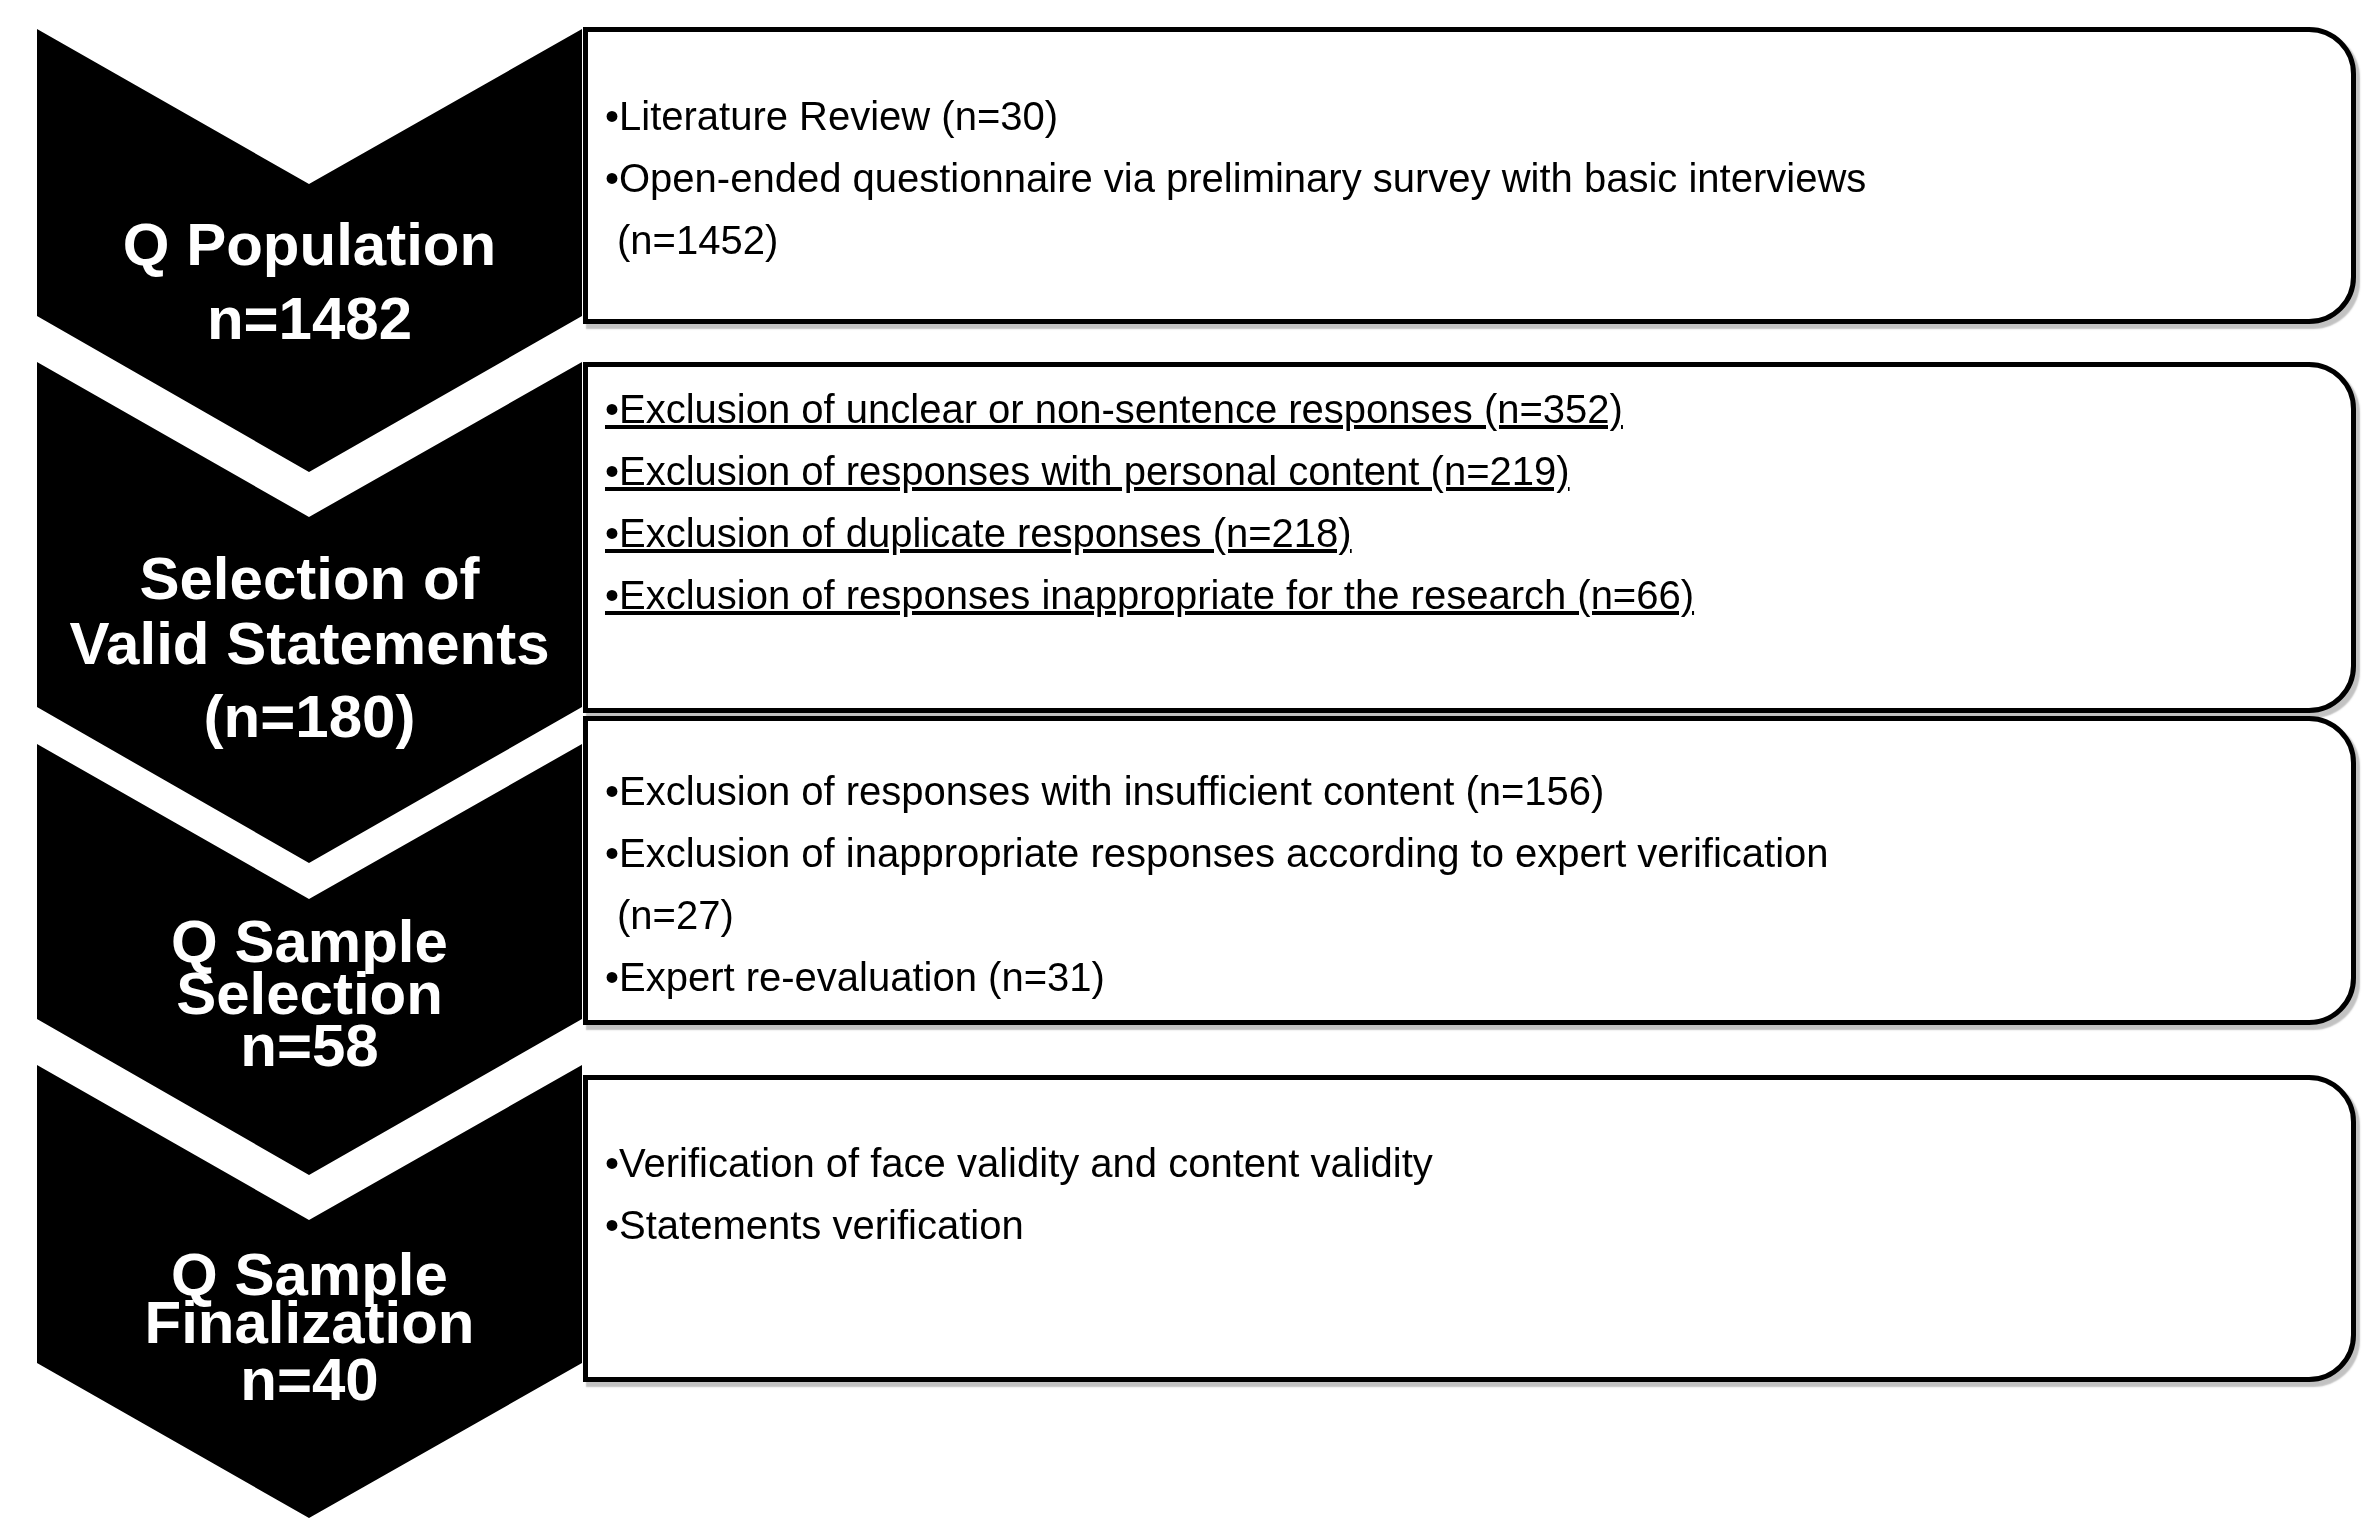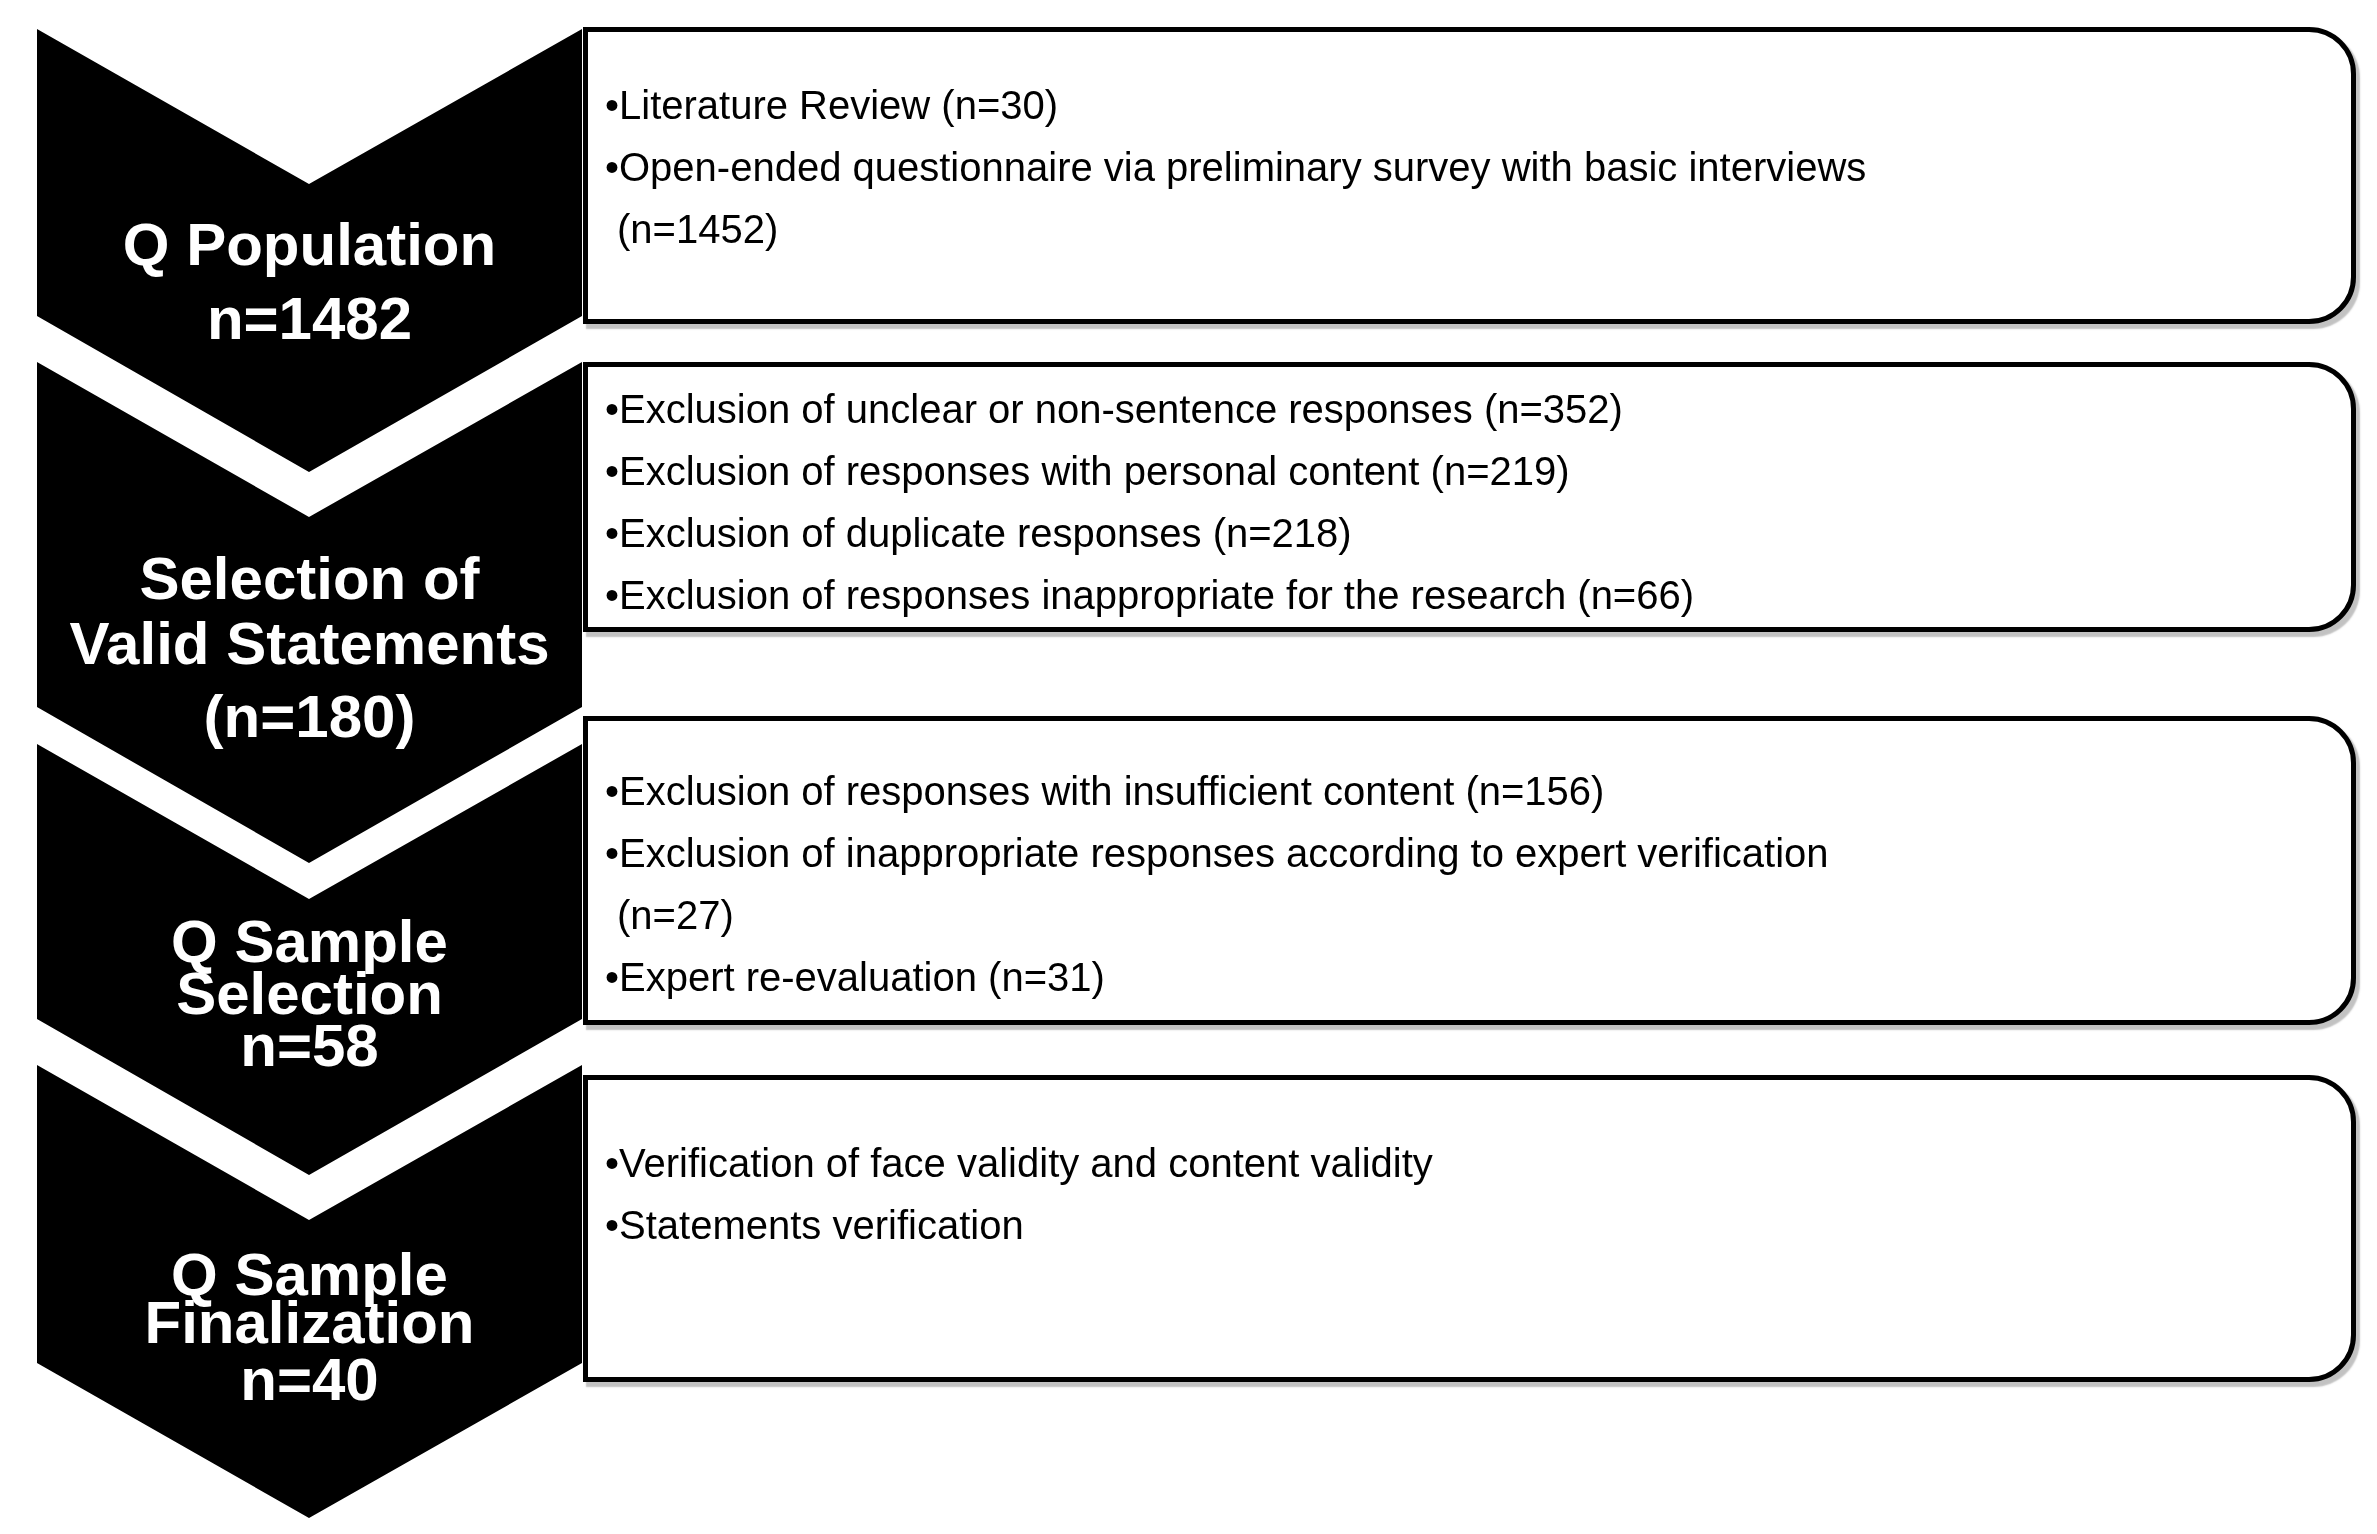--- a/index.html
+++ b/index.html
@@ -26,22 +26,22 @@
   .c2-0{top:217px}.c2-1{top:282px}.c2-2{top:355px}
   .c3-0{top:198px}.c3-1{top:250px}.c3-2{top:302px}
   .c4-0{top:210px}.c4-1{top:258px}.c4-2{top:315px}
   
   .detail-box{
     position:absolute;left:583px;width:1773px;box-sizing:border-box;
     background:#ffffff;border:5.3px solid #000000;
     border-radius:0 47px 47px 0;
     box-shadow:3.8px 4.6px 1.5px rgba(120,120,120,0.45);
   }
-  .box-b1{top:27px;height:297px;padding-top:42px;}
-  .box-b2{top:362px;height:270px;padding-top:11.4px;}
+  .box-b1{top:27px;height:297px;padding-top:53px;}
+  .box-b2{top:362px;height:351px;padding-top:11.4px;text-decoration:underline;}
   .box-b3{top:716px;height:309px;padding-top:39px;}
   .box-b4{top:1075px;height:307px;padding-top:52px;}
   .bline{
     font-size:40px;line-height:62px;color:#000000;
     padding-left:17px;white-space:nowrap;
   }
   .bline.cont{padding-left:29px;}
 </style>
 </head>
 <body>

